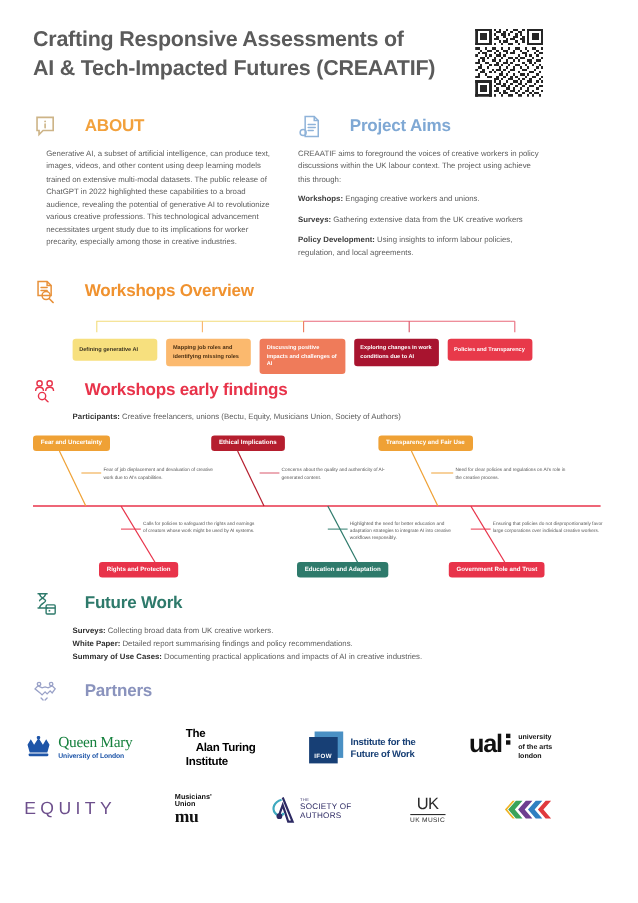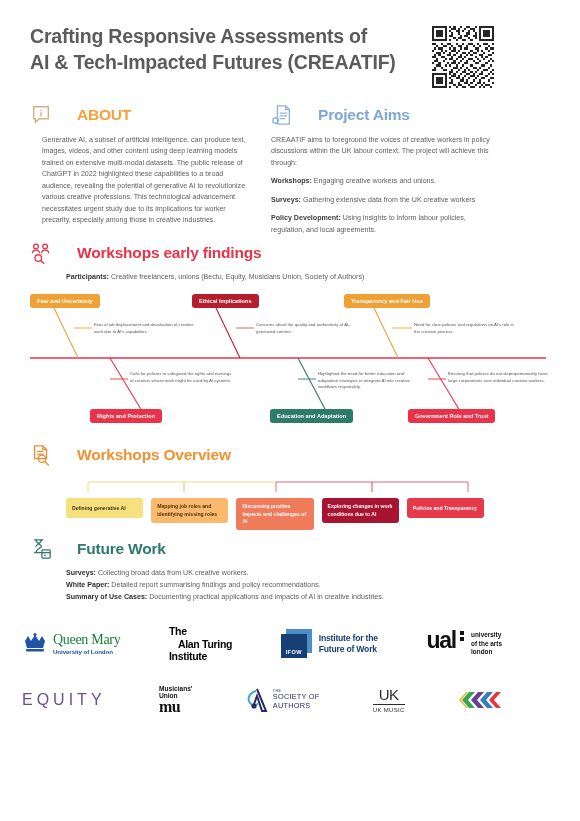--- a/index.html
+++ b/index.html
@@ -378,24 +378,68 @@
           <svg viewBox="0 0 24 24" width="22" height="22" fill="none" stroke="#8fb3d9" stroke-width="1.5">
             <path d="M7 2h9l4 4v16H7z"></path>
             <path d="M16 2v4h4"></path>
             <path d="M10 10h7M10 13h7M10 16h5" stroke-linecap="round"></path>
             <circle cx="5" cy="18" r="3"></circle>
           </svg>
         </span>
         <h2 class="sec-title c-blue">Project Aims</h2>
       </div>
       <div class="body-txt nopad">
-        <p>CREAATIF aims to foreground the voices of creative workers in policy discussions within the UK labour context. The project will achieve this through:</p>
+        <p>CREAATIF aims to foreground the voices of creative workers in policy discussions within the UK labour context. The project using achieve this through:</p>
         <p><b>Workshops:</b><span> Engaging creative workers and unions.</span></p>
         <p><b>Surveys:</b><span> Gathering extensive data from the UK creative workers</span></p>
         <p><b>Policy Development:</b><span> Using insights to inform labour policies, regulation, and local agreements.</span></p>
+      </div>
+    </div>
+  </div>
+
+  <div class="block" style="margin-top:18px;">
+    <div class="sec-head">
+      <span class="ico">
+        <svg viewBox="0 0 24 24" width="22" height="22" fill="none" stroke="#e8913a" stroke-width="1.5">
+          <path d="M5 2h9l4 4v10H5z"></path>
+          <path d="M14 2v4h4"></path>
+          <path d="M8 8h6M8 11h6" stroke-linecap="round"></path>
+          <circle cx="13" cy="16" r="4"></circle>
+          <path d="M16 19l4 4" stroke-linecap="round"></path>
+        </svg>
+      </span>
+      <h2 class="sec-title c-amber">Workshops Overview</h2>
+    </div>
+
+    <div class="ws-wrap">
+      <svg class="ws-conn" width="484" height="20" viewBox="0 0 484 20">
+        <path d="M22 12 L22 2 L210 2" stroke="#f2dc7a" stroke-width="1" fill="none"></path>
+        <path d="M118 12 L118 2" stroke="#f9b469" stroke-width="1" fill="none"></path>
+        <path d="M210 2 L210 12" stroke="#ee7a59" stroke-width="1" fill="none"></path>
+        <path d="M210 2 L402 2" stroke="#e8697a" stroke-width="1" fill="none"></path>
+        <path d="M306 2 L306 12" stroke="#d94f62" stroke-width="1" fill="none"></path>
+        <path d="M402 2 L402 12" stroke="#e8697a" stroke-width="1" fill="none"></path>
+      </svg>
+
+      <div class="ws-boxes">
+        <div class="ws-box" style="background:#f7e07e;color:#3d3522;">
+          <span>Defining generative AI</span>
+        </div>
+        <div class="ws-box" style="background:#fbb96e;color:#4a2f12;">
+          <span>Mapping job roles and identifying missing roles</span>
+        </div>
+        <div class="ws-box" style="background:#ef7b5a;color:#ffffff;">
+          <span>Discussing positive impacts and challenges of AI</span>
+        </div>
+        <div class="ws-box" style="background:#a8142f;color:#ffffff;">
+          <span>Exploring changes in work conditions due to AI</span>
+        </div>
+        <div class="ws-box" style="background:#e8394a;color:#ffffff;">
+          <span>Policies and Transparency</span>
+        </div>
       </div>
     </div>
   </div>
 
   <div class="block" style="margin-top:6px;">
     <div class="sec-head">
       <span class="ico">
         <svg viewBox="0 0 24 24" width="22" height="22" fill="none" stroke="#e8334a" stroke-width="1.4">
           <circle cx="6.5" cy="5" r="2.6"></circle>
             <circle cx="16.5" cy="5" r="2.6"></circle>
@@ -455,84 +499,53 @@
 
       <div class="fb-txt" style="left:64px;top:31px;">Fear of job displacement and devaluation of creative work due to AI's capabilities.</div>
       <div class="fb-txt" style="left:226px;top:31px;">Concerns about the quality and authenticity of AI-generated content.</div>
       <div class="fb-txt" style="left:384px;top:31px;">Need for clear policies and regulations on AI's role in the creative process.</div>
       <div class="fb-txt" style="left:100px;top:80px;">Calls for policies to safeguard the rights and earnings of creators whose work might be used by AI systems.</div>
       <div class="fb-txt" style="left:288px;top:80px;">Highlighted the need for better education and adaptation strategies to integrate AI into creative workflows responsibly.</div>
       <div class="fb-txt" style="left:418px;top:80px;">Ensuring that policies do not disproportionately favor large corporations over individual creative workers.</div>
     </div>
   </div>
 
-  <div class="block" style="margin-top:18px;">
-    <div class="sec-head">
-      <span class="ico">
-        <svg viewBox="0 0 24 24" width="22" height="22" fill="none" stroke="#e8913a" stroke-width="1.5">
-          <path d="M5 2h9l4 4v10H5z"></path>
-          <path d="M14 2v4h4"></path>
-          <path d="M8 8h6M8 11h6" stroke-linecap="round"></path>
-          <circle cx="13" cy="16" r="4"></circle>
-          <path d="M16 19l4 4" stroke-linecap="round"></path>
-        </svg>
-      </span>
-      <h2 class="sec-title c-amber">Workshops Overview</h2>
-    </div>
-
-    <div class="ws-wrap">
-      <svg class="ws-conn" width="484" height="20" viewBox="0 0 484 20">
-        <path d="M22 12 L22 2 L210 2" stroke="#f2dc7a" stroke-width="1" fill="none"></path>
-        <path d="M118 12 L118 2" stroke="#f9b469" stroke-width="1" fill="none"></path>
-        <path d="M210 2 L210 12" stroke="#ee7a59" stroke-width="1" fill="none"></path>
-        <path d="M210 2 L402 2" stroke="#e8697a" stroke-width="1" fill="none"></path>
-        <path d="M306 2 L306 12" stroke="#d94f62" stroke-width="1" fill="none"></path>
-        <path d="M402 2 L402 12" stroke="#e8697a" stroke-width="1" fill="none"></path>
-      </svg>
-
-      <div class="ws-boxes">
-        <div class="ws-box" style="background:#f7e07e;color:#3d3522;">
-          <span>Defining generative AI</span>
-        </div>
-        <div class="ws-box" style="background:#fbb96e;color:#4a2f12;">
-          <span>Mapping job roles and identifying missing roles</span>
-        </div>
-        <div class="ws-box" style="background:#ef7b5a;color:#ffffff;">
-          <span>Discussing positive impacts and challenges of AI</span>
-        </div>
-        <div class="ws-box" style="background:#a8142f;color:#ffffff;">
-          <span>Exploring changes in work conditions due to AI</span>
-        </div>
-        <div class="ws-box" style="background:#e8394a;color:#ffffff;">
-          <span>Policies and Transparency</span>
-        </div>
-      </div>
-    </div>
-  </div>
-
   <div class="block" style="margin-top:10px;">
     <div class="sec-head">
       <span class="ico">
         <svg viewBox="0 0 24 24" width="22" height="22" fill="none" stroke="#2e7a6b" stroke-width="1.4">
           <path d="M5 2h9M5 16h9M6.5 2c0 4 6 5 6 7s-6 3-6 7" stroke-linecap="round"></path>
           <path d="M12.5 2c0 4-6 5-6 7" stroke-linecap="round"></path>
           <rect x="13" y="13" width="9" height="9" rx="1"></rect>
           <path d="M13 16h9"></path>
           <rect x="15.5" y="18" width="1.6" height="1.6" fill="#2e7a6b" stroke="none"></rect>
         </svg>
       </span>
       <h2 class="sec-title c-teal">Future Work</h2>
     </div>
     <div class="fw-list">
       <div><b>Surveys:</b><span> Collecting broad data from UK creative workers.</span></div>
       <div><b>White Paper:</b><span> Detailed report summarising findings and policy recommendations.</span></div>
       <div><b>Summary of Use Cases:</b><span> Documenting practical applications and impacts of AI in creative industries.</span></div>
     </div>
   </div>
 
+  <div class="block" style="margin-top:14px;">
+    <div class="sec-head">
+      <span class="ico">
+        <svg viewBox="0 0 24 24" width="22" height="22" fill="none" stroke="#9aa2c8" stroke-width="1.3">
+          <path d="M2 9l3-3 4 2 3-1 3 1 4-2 3 3-3 4-2-2-3 3-2-2-3 3-2-2z"></path>
+          <circle cx="6" cy="4.2" r="1.7"></circle>
+            <circle cx="18" cy="4.2" r="1.7"></circle>
+          <path d="M8 18l2 2M14 18l-2 2" stroke-linecap="round"></path>
+        </svg>
+      </span>
+      <h2 class="sec-title c-slate">Partners</h2>
+    </div>
+  </div>
 
   <div class="partners-rows">
 
     <div class="prow">
 
       <div class="logo">
         <div class="qm">
           <svg width="26" height="22" viewBox="0 0 26 22">
             <path d="M3 8 L6 3 L9 8 L13 2 L17 8 L20 3 L23 8 L21 15 L5 15 Z" fill="#1e55a8"></path>
             <circle cx="13" cy="1.6" r="1.6" fill="#1e55a8"></circle>

